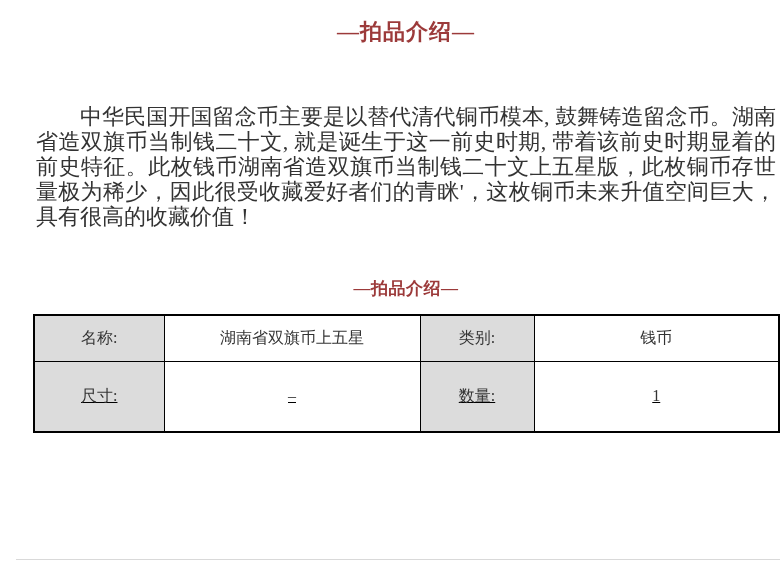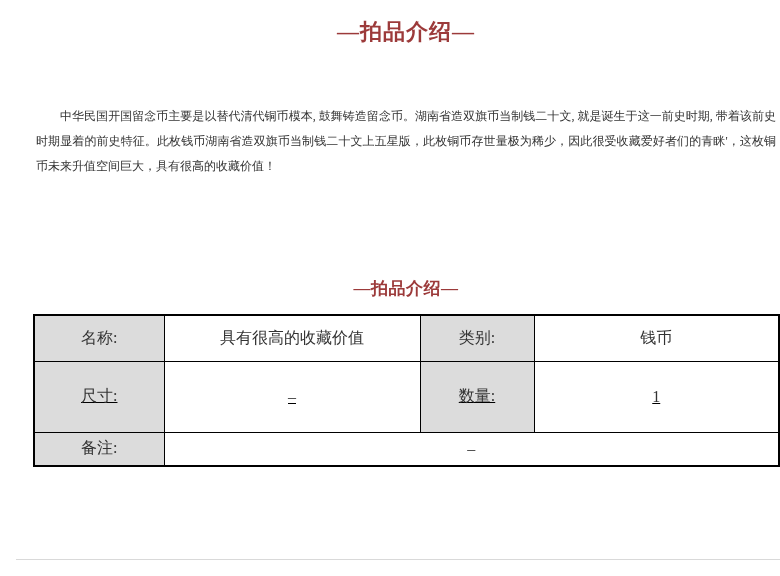--- a/index.html
+++ b/index.html
@@ -25,21 +25,21 @@
     font-size: 22px;
     font-weight: bold;
     color: #9c3a3a;
     letter-spacing: 1px;
   }
   .intro-paragraph {
     position: absolute;
     top: 104px;
     left: 20px;
     width: 740px;
-    font-size: 12px;
+    font-size: 22px;
     line-height: 25px;
     color: #333333;
     text-indent: 2em;
     text-align: justify;
   }
   .details-title {
     position: absolute;
     top: 277px;
     left: 0;
     width: 780px;
@@ -93,32 +93,28 @@
   <table class="details-table">
     <colgroup>
       <col style="width:130px">
       <col style="width:256px">
       <col style="width:114px">
       <col style="width:245px">
     </colgroup>
     <tbody>
       <tr style="height:46px;">
         <td class="lbl">名称:</td>
-        <td class="val">具有很高的收藏价值</td>
+        <td class="val">湖南省双旗币上五星</td>
         <td class="lbl">类别:</td>
         <td class="val">钱币</td>
       </tr>
       <tr style="height:71px;text-decoration:underline;">
         <td class="lbl">尺寸:</td>
         <td class="val">–</td>
         <td class="lbl">数量:</td>
         <td class="val">1</td>
       </tr>
-      <tr style="height:34px;">
-        <td class="lbl">备注:</td>
-        <td class="val" colspan="3">–</td>
-      </tr>
     </tbody>
   </table>
 
   <div class="bottom-divider"></div>
 
 </div>
 
 </body></html>

